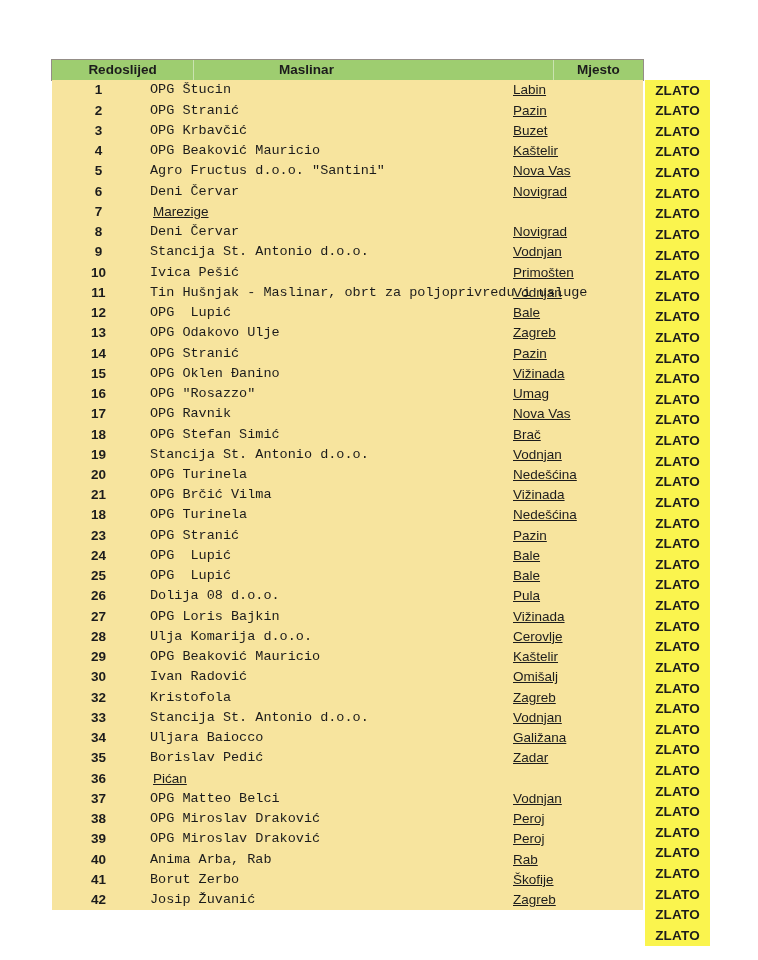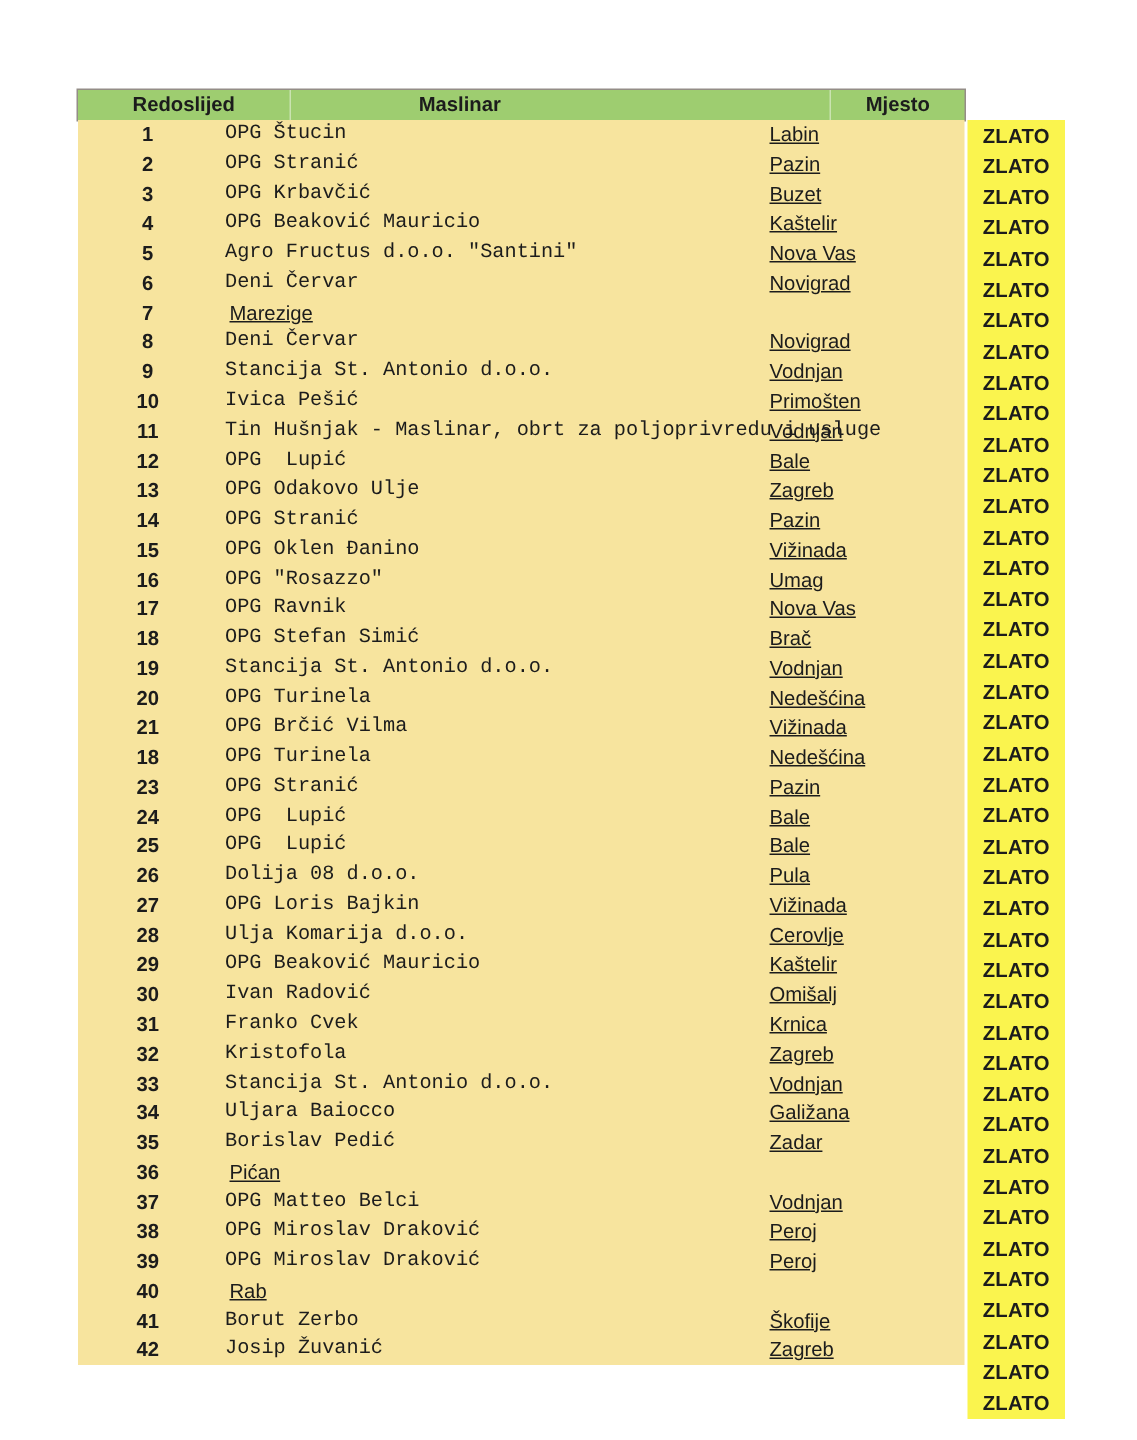--- a/index.html
+++ b/index.html
@@ -231,25 +231,20 @@
     <div class="cell-name">OPG Beaković Mauricio</div>
     <div class="cell-place">Kaštelir</div>
   </div>
 
   <div class="row">
     <div class="cell-n">30</div>
     <div class="cell-name">Ivan Radović</div>
     <div class="cell-place">Omišalj</div>
   </div>
 
-  <div class="row">
-    <div class="cell-n">31</div>
-    <div class="cell-name">Franko Cvek</div>
-    <div class="cell-place">Krnica</div>
-  </div>
 
   <div class="row">
     <div class="cell-n">32</div>
     <div class="cell-name">Kristofola</div>
     <div class="cell-place">Zagreb</div>
   </div>
 
   <div class="row">
     <div class="cell-n">33</div>
     <div class="cell-name">Stancija St. Antonio d.o.o.</div>
@@ -286,20 +281,21 @@
   </div>
 
   <div class="row">
     <div class="cell-n">39</div>
     <div class="cell-name">OPG Miroslav Draković</div>
     <div class="cell-place">Peroj</div>
   </div>
 
   <div class="row">
     <div class="cell-n">40</div>
+    <div class="cell-name">Anima Arba, Rab</div>
     <div class="cell-place">Rab</div>
   </div>
 
   <div class="row">
     <div class="cell-n">41</div>
     <div class="cell-name">Borut Zerbo</div>
     <div class="cell-place">Škofije</div>
   </div>
 
   <div class="row">

